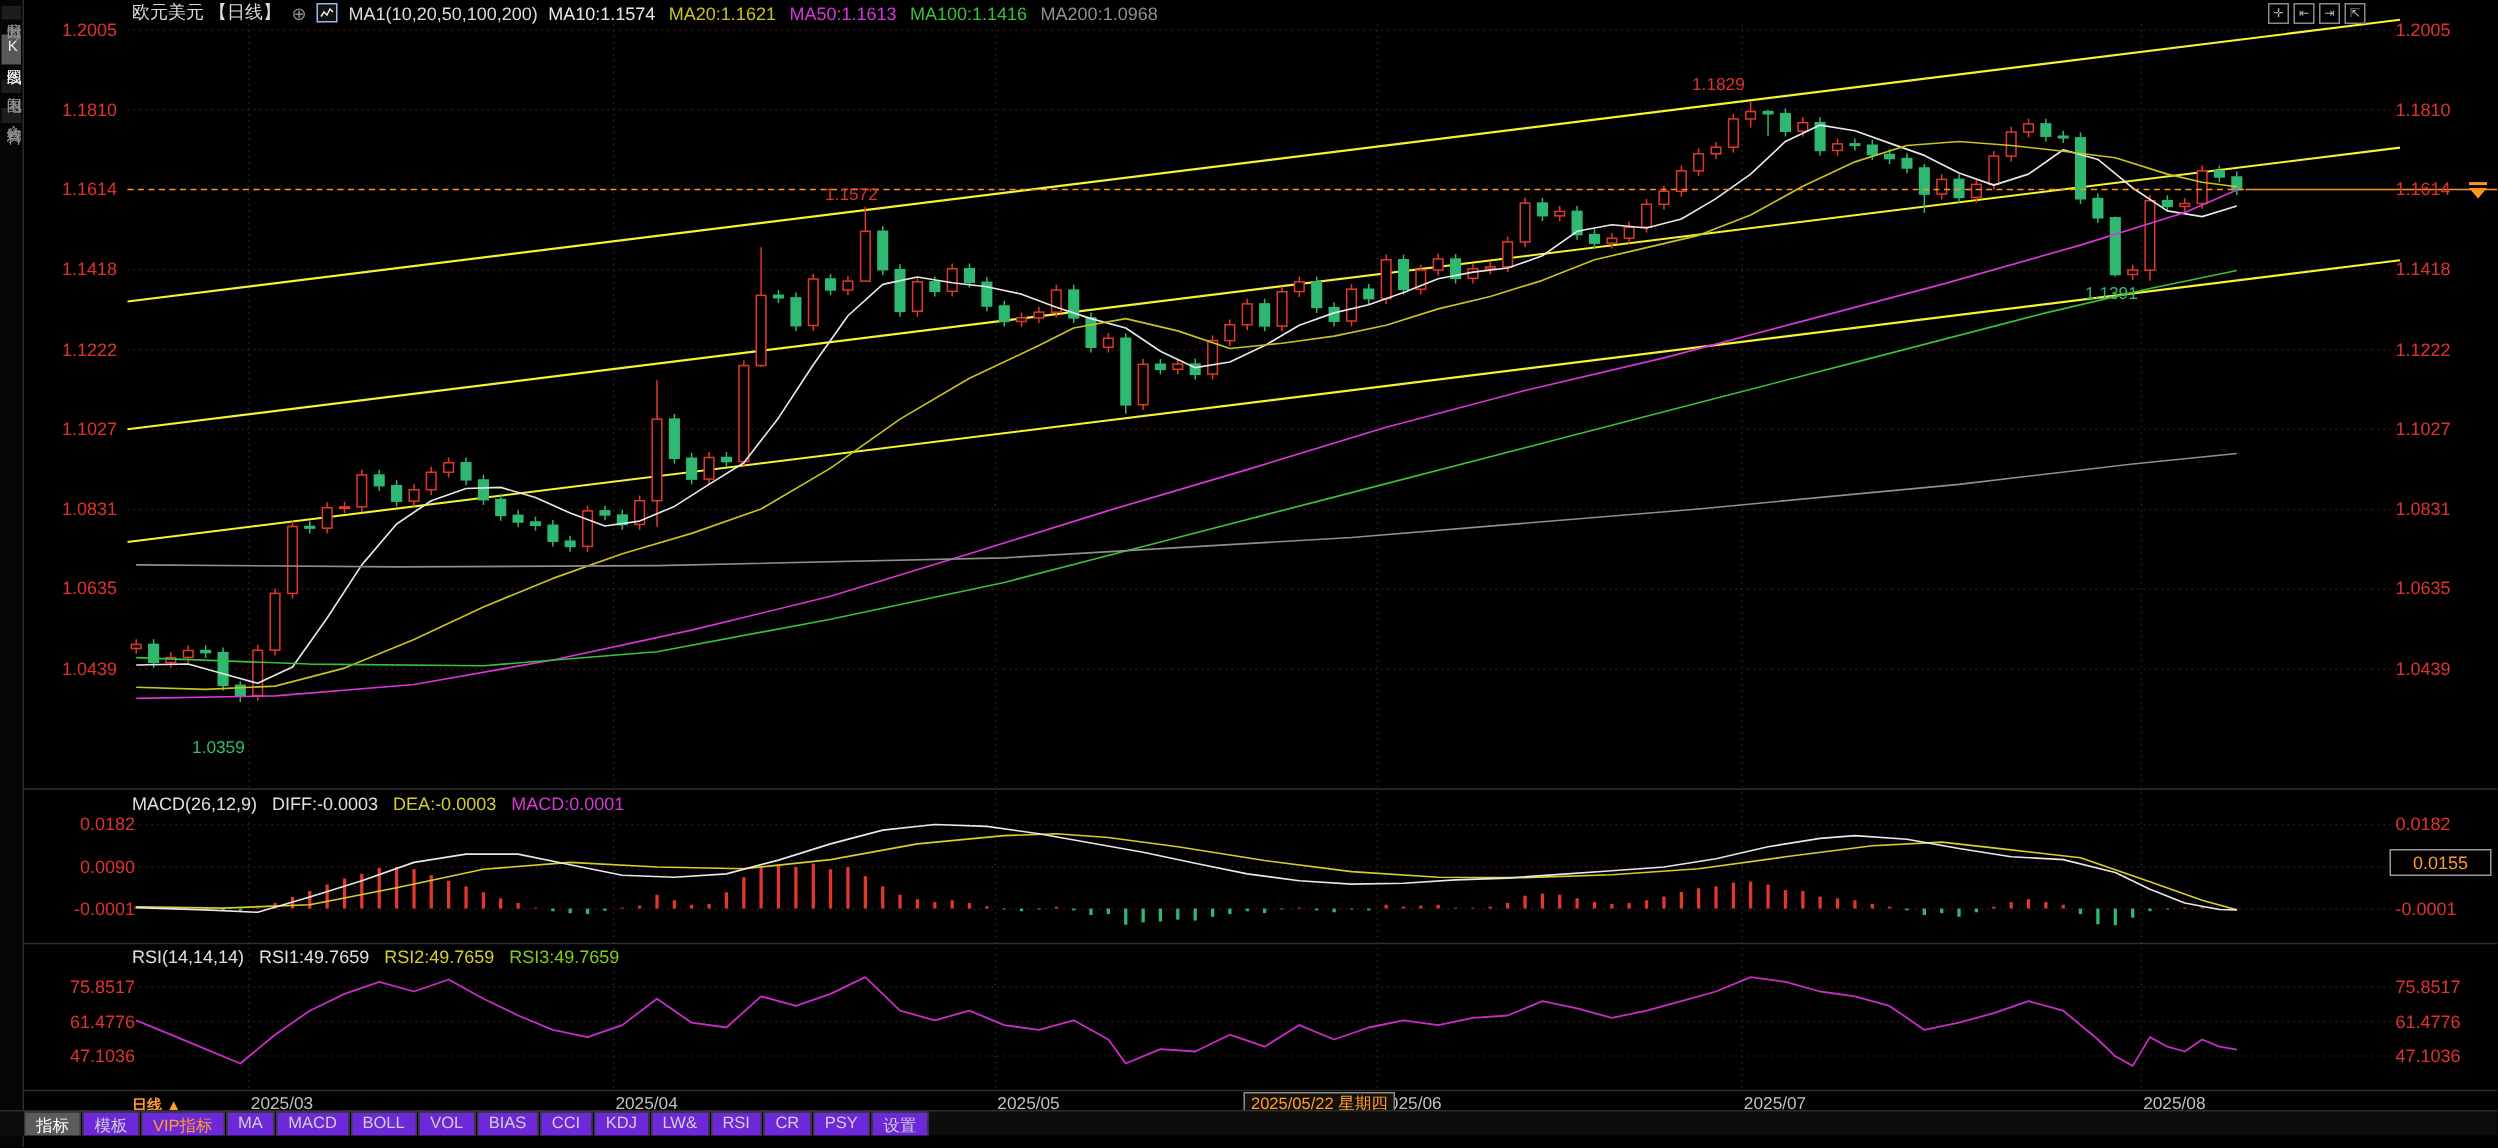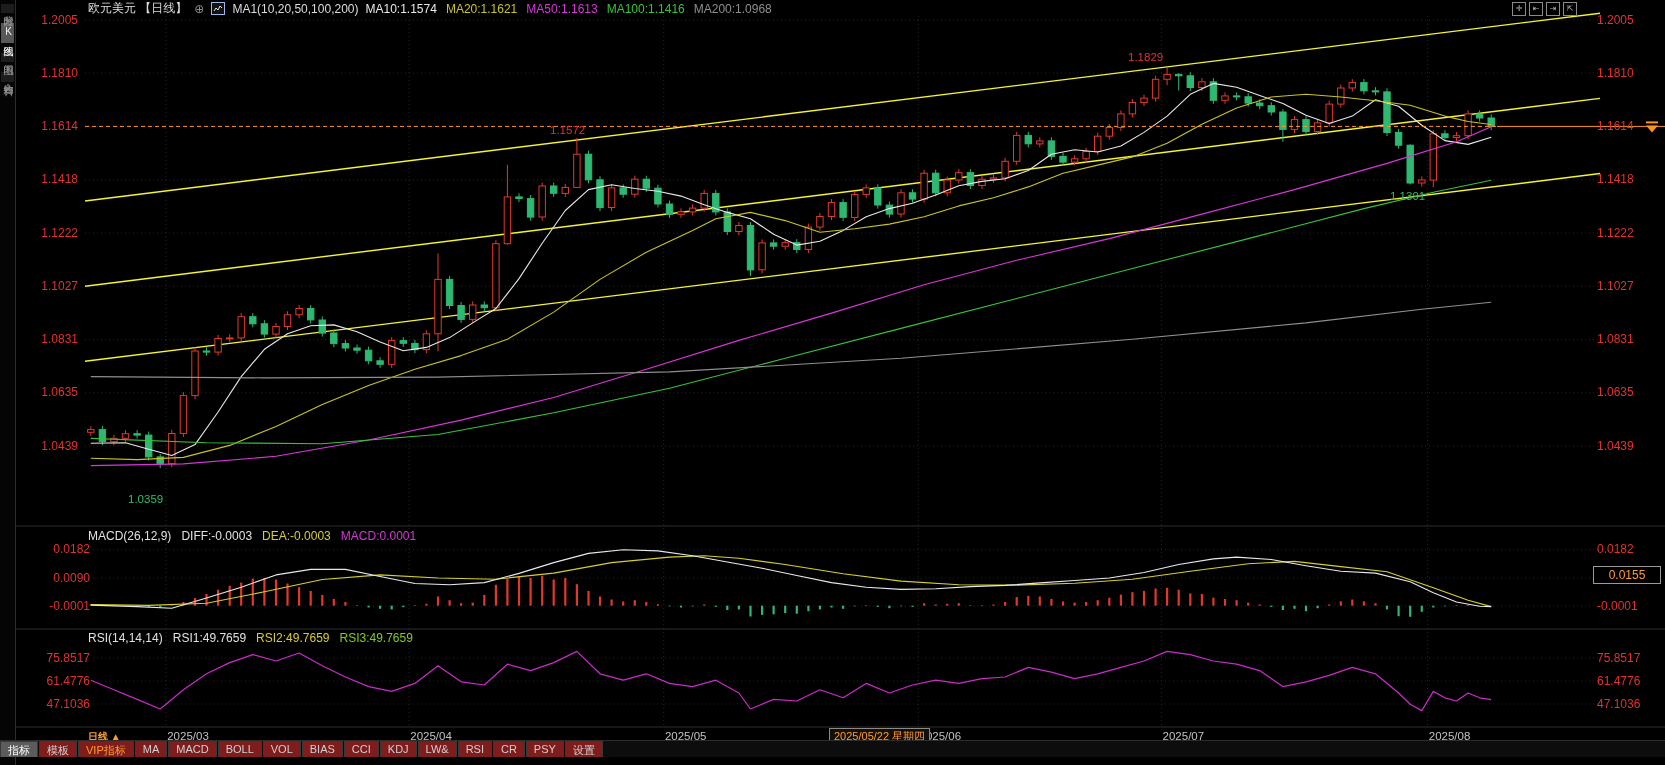--- a/index.html
+++ b/index.html
@@ -31,22 +31,22 @@
   #period{position:absolute;left:88px;top:730px;font-size:10px;color:#ff9b2f;font-weight:bold;cursor:pointer;}
   .xlab{position:absolute;top:730px;font-size:11.5px;color:#c2c2c2;transform:translateX(-50%);}
   #datebox{position:absolute;left:829px;top:728px;height:15px;border:1px solid #8a8a8a;background:#141008;
            color:#ff9b2f;font-size:11px;line-height:15px;padding:0 4px;}
   #macdbox{position:absolute;left:1593px;top:566px;width:66px;height:16px;border:1px solid #9a9a9a;background:#000;
            color:#ff9b2f;font-size:12px;line-height:16px;text-align:center;}
   
   .anno{position:absolute;font-size:11.5px;line-height:12px;white-space:nowrap;}
   
   #toolbar{position:absolute;left:0;top:740px;width:1665px;height:17px;background:#0d0d0d;border-top:1px solid #2c2c2c;
-           display:flex;align-items:stretch;padding-left:0;box-sizing:border-box;}
-  .tb-btn{font-size:11px;color:#cfcfcf;background:#7f1d1d;border:1px solid #383838;border-bottom:none;
+           display:flex;align-items:stretch;padding-left:16px;box-sizing:border-box;}
+  .tb-btn{font-size:11px;color:#cfcfcf;background:#6d28d9;border:1px solid #383838;border-bottom:none;
           padding:1px 7px 0 7px;margin-right:1px;cursor:pointer;white-space:nowrap;}
   .tb-btn.sel{background:#5c5c5c;color:#fff;}
   .tb-btn.vip{color:#ff9b2f;}
   
   #wm{position:absolute;left:1498px;top:710px;font-size:38px;letter-spacing:3px;color:#ececec;
       text-shadow:0 0 2px #000,1px 1px 3px #666;font-family:"DejaVu Sans",sans-serif;}
 </style>
 </head>
 <body>
 

